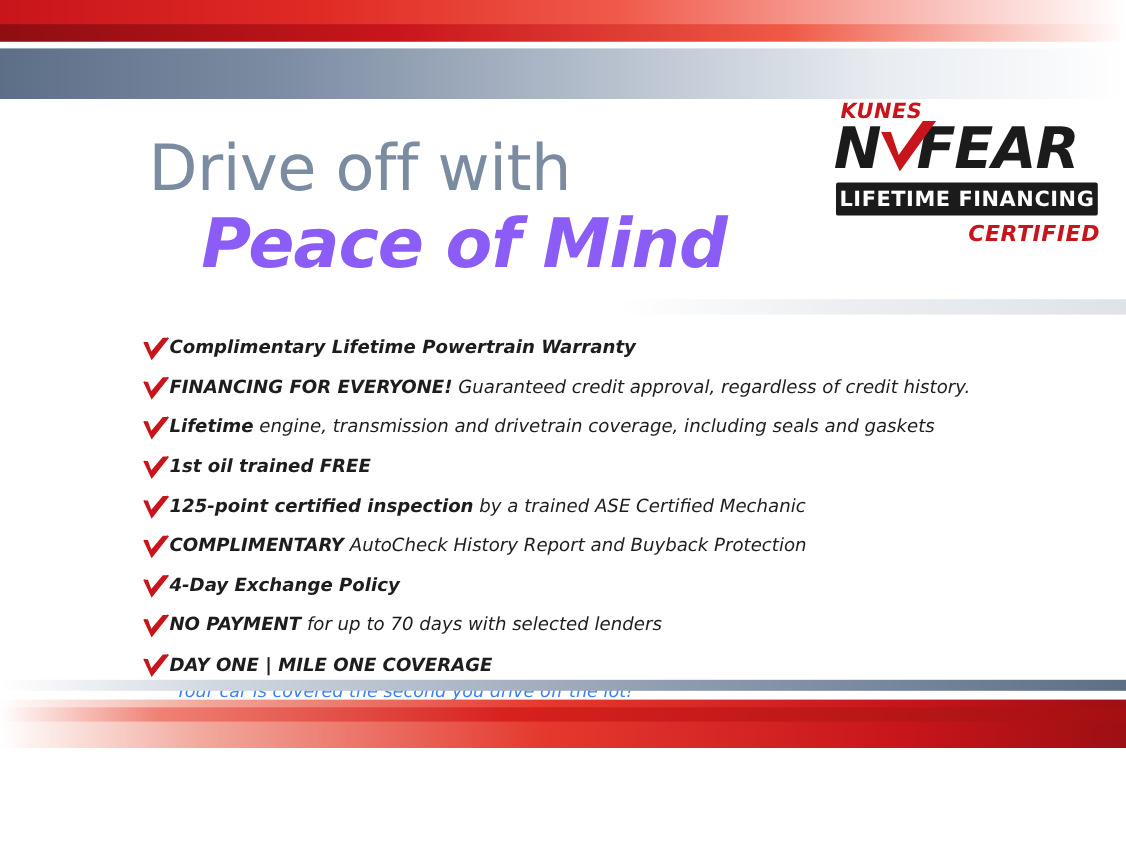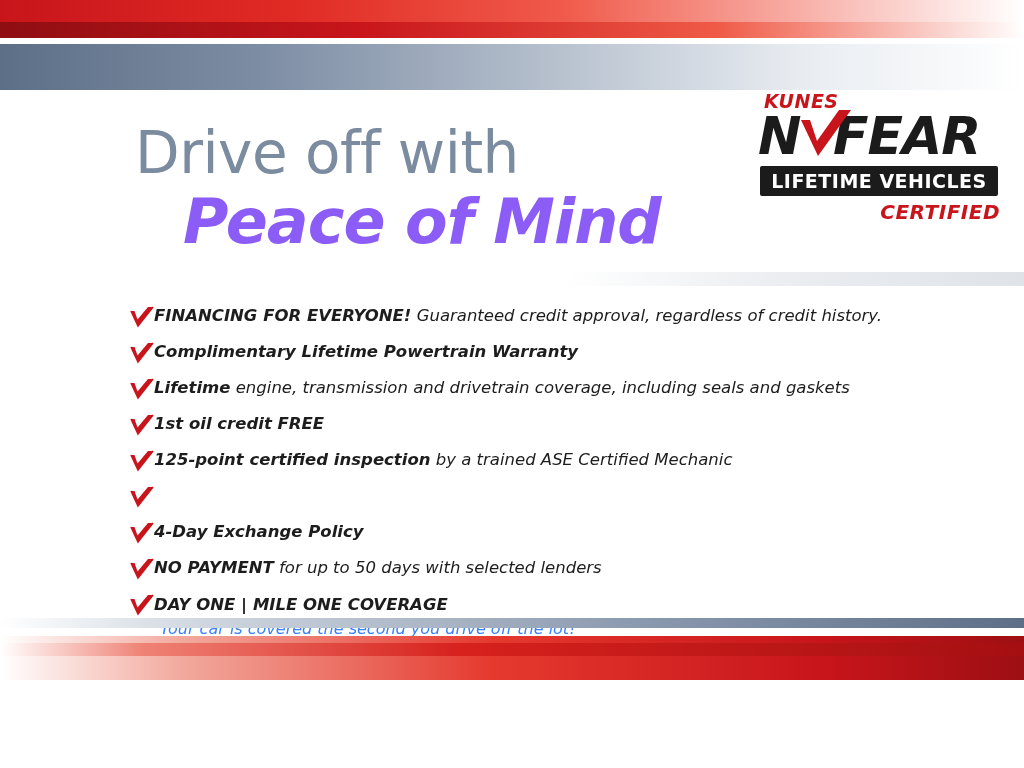--- a/index.html
+++ b/index.html
@@ -247,88 +247,89 @@
 
   <div class="logo">
     <div class="kunes">KUNES</div>
     <div class="nofear">
       <span>N</span><span style="opacity:0">x</span><span>FEAR</span>
     </div>
     <svg class="check-mark" viewBox="0 0 56 56">
       <path d="M3 12 L20 48 L53 2 L41 2 L19 33 L12 12 Z" fill="#c8151b"></path>
     </svg>
     <div class="bar">
-      <span>LIFETIME VEHICLES</span>
+      <span>LIFETIME FINANCING</span>
     </div>
     <div class="vehicles">CERTIFIED</div>
   </div>
 
   <div class="benefits">
 
     <div class="benefit-row">
       <svg class="benefit-check" viewBox="0 0 24 22">
         <path d="M1 5 L8 20 L23 1 L18 1 L7.5 13.5 L4.5 5 Z" fill="#c8151b"></path>
         <path d="M1 5 L8 20 L23 1" stroke="#c8151b" stroke-width="1.6" fill="none"></path>
       </svg>
+      <div class="benefit-text"><span class="b">Complimentary Lifetime Powertrain Warranty</span><span></span></div>
+    </div>
+
+    <div class="benefit-row">
+      <svg class="benefit-check" viewBox="0 0 24 22">
+        <path d="M1 5 L8 20 L23 1 L18 1 L7.5 13.5 L4.5 5 Z" fill="#c8151b"></path>
+        <path d="M1 5 L8 20 L23 1" stroke="#c8151b" stroke-width="1.6" fill="none"></path>
+      </svg>
       <div class="benefit-text"><span class="b">FINANCING FOR EVERYONE!</span><span> Guaranteed credit approval, regardless of credit history.</span></div>
     </div>
 
     <div class="benefit-row">
       <svg class="benefit-check" viewBox="0 0 24 22">
         <path d="M1 5 L8 20 L23 1 L18 1 L7.5 13.5 L4.5 5 Z" fill="#c8151b"></path>
         <path d="M1 5 L8 20 L23 1" stroke="#c8151b" stroke-width="1.6" fill="none"></path>
       </svg>
-      <div class="benefit-text"><span class="b">Complimentary Lifetime Powertrain Warranty</span><span></span></div>
-    </div>
-
-    <div class="benefit-row">
-      <svg class="benefit-check" viewBox="0 0 24 22">
-        <path d="M1 5 L8 20 L23 1 L18 1 L7.5 13.5 L4.5 5 Z" fill="#c8151b"></path>
-        <path d="M1 5 L8 20 L23 1" stroke="#c8151b" stroke-width="1.6" fill="none"></path>
-      </svg>
       <div class="benefit-text"><span class="b">Lifetime</span><span> engine, transmission and drivetrain coverage, including seals and gaskets</span></div>
     </div>
 
     <div class="benefit-row">
       <svg class="benefit-check" viewBox="0 0 24 22">
         <path d="M1 5 L8 20 L23 1 L18 1 L7.5 13.5 L4.5 5 Z" fill="#c8151b"></path>
         <path d="M1 5 L8 20 L23 1" stroke="#c8151b" stroke-width="1.6" fill="none"></path>
       </svg>
-      <div class="benefit-text"><span class="b">1st oil credit FREE</span><span></span></div>
+      <div class="benefit-text"><span class="b">1st oil trained FREE</span><span></span></div>
     </div>
 
     <div class="benefit-row">
       <svg class="benefit-check" viewBox="0 0 24 22">
         <path d="M1 5 L8 20 L23 1 L18 1 L7.5 13.5 L4.5 5 Z" fill="#c8151b"></path>
         <path d="M1 5 L8 20 L23 1" stroke="#c8151b" stroke-width="1.6" fill="none"></path>
       </svg>
       <div class="benefit-text"><span class="b">125-point certified inspection</span><span> by a trained ASE Certified Mechanic</span></div>
     </div>
 
     <div class="benefit-row">
       <svg class="benefit-check" viewBox="0 0 24 22">
         <path d="M1 5 L8 20 L23 1 L18 1 L7.5 13.5 L4.5 5 Z" fill="#c8151b"></path>
         <path d="M1 5 L8 20 L23 1" stroke="#c8151b" stroke-width="1.6" fill="none"></path>
       </svg>
+      <div class="benefit-text"><span class="b">COMPLIMENTARY</span><span> AutoCheck History Report and Buyback Protection</span></div>
     </div>
 
     <div class="benefit-row">
       <svg class="benefit-check" viewBox="0 0 24 22">
         <path d="M1 5 L8 20 L23 1 L18 1 L7.5 13.5 L4.5 5 Z" fill="#c8151b"></path>
         <path d="M1 5 L8 20 L23 1" stroke="#c8151b" stroke-width="1.6" fill="none"></path>
       </svg>
       <div class="benefit-text"><span class="b">4-Day Exchange Policy</span><span></span></div>
     </div>
 
     <div class="benefit-row">
       <svg class="benefit-check" viewBox="0 0 24 22">
         <path d="M1 5 L8 20 L23 1 L18 1 L7.5 13.5 L4.5 5 Z" fill="#c8151b"></path>
         <path d="M1 5 L8 20 L23 1" stroke="#c8151b" stroke-width="1.6" fill="none"></path>
       </svg>
-      <div class="benefit-text"><span class="b">NO PAYMENT</span><span> for up to 50 days with selected lenders</span></div>
+      <div class="benefit-text"><span class="b">NO PAYMENT</span><span> for up to 70 days with selected lenders</span></div>
     </div>
 
     <div class="benefit-row" style="display:block;">
       <div style="display:flex; align-items:flex-end;">
         <svg class="benefit-check" viewBox="0 0 24 22">
           <path d="M1 5 L8 20 L23 1 L18 1 L7.5 13.5 L4.5 5 Z" fill="#c8151b"></path>
           <path d="M1 5 L8 20 L23 1" stroke="#c8151b" stroke-width="1.6" fill="none"></path>
         </svg>
         <div class="benefit-text"><span class="b">DAY ONE | MILE ONE COVERAGE</span><span></span></div>
       </div>

